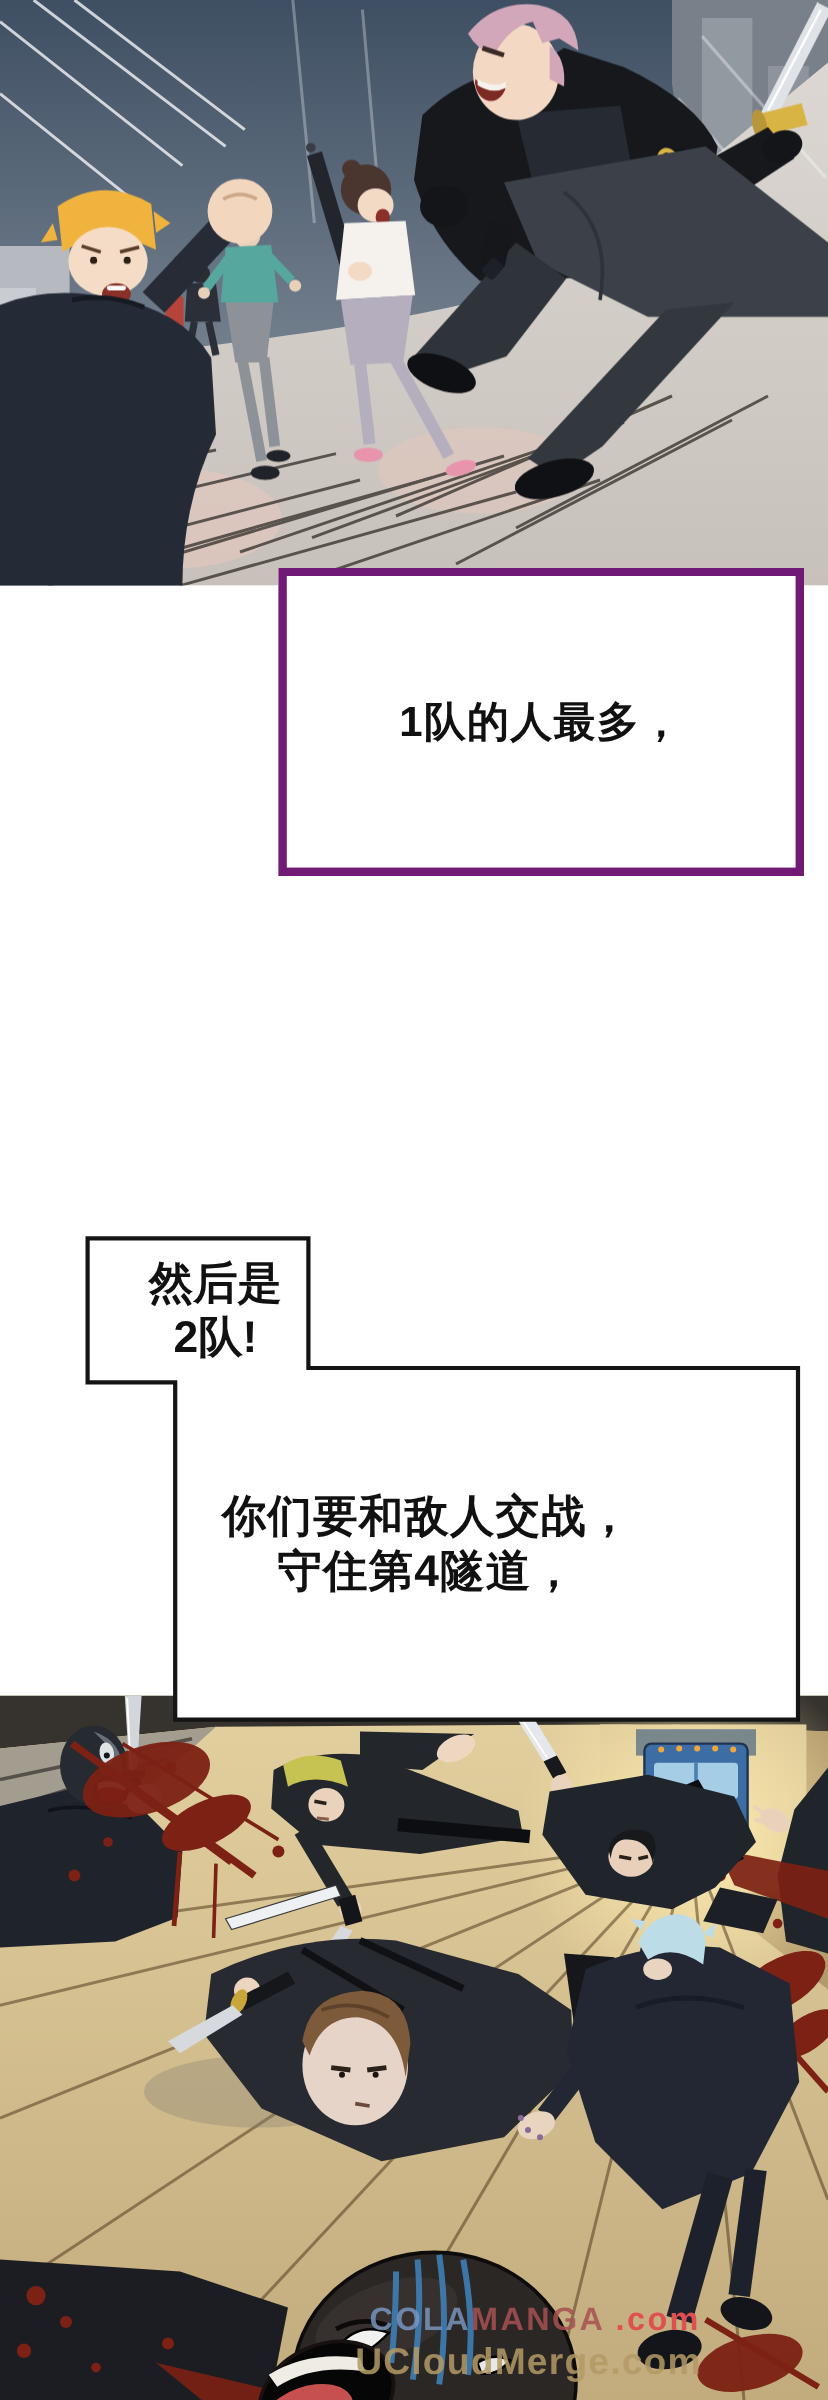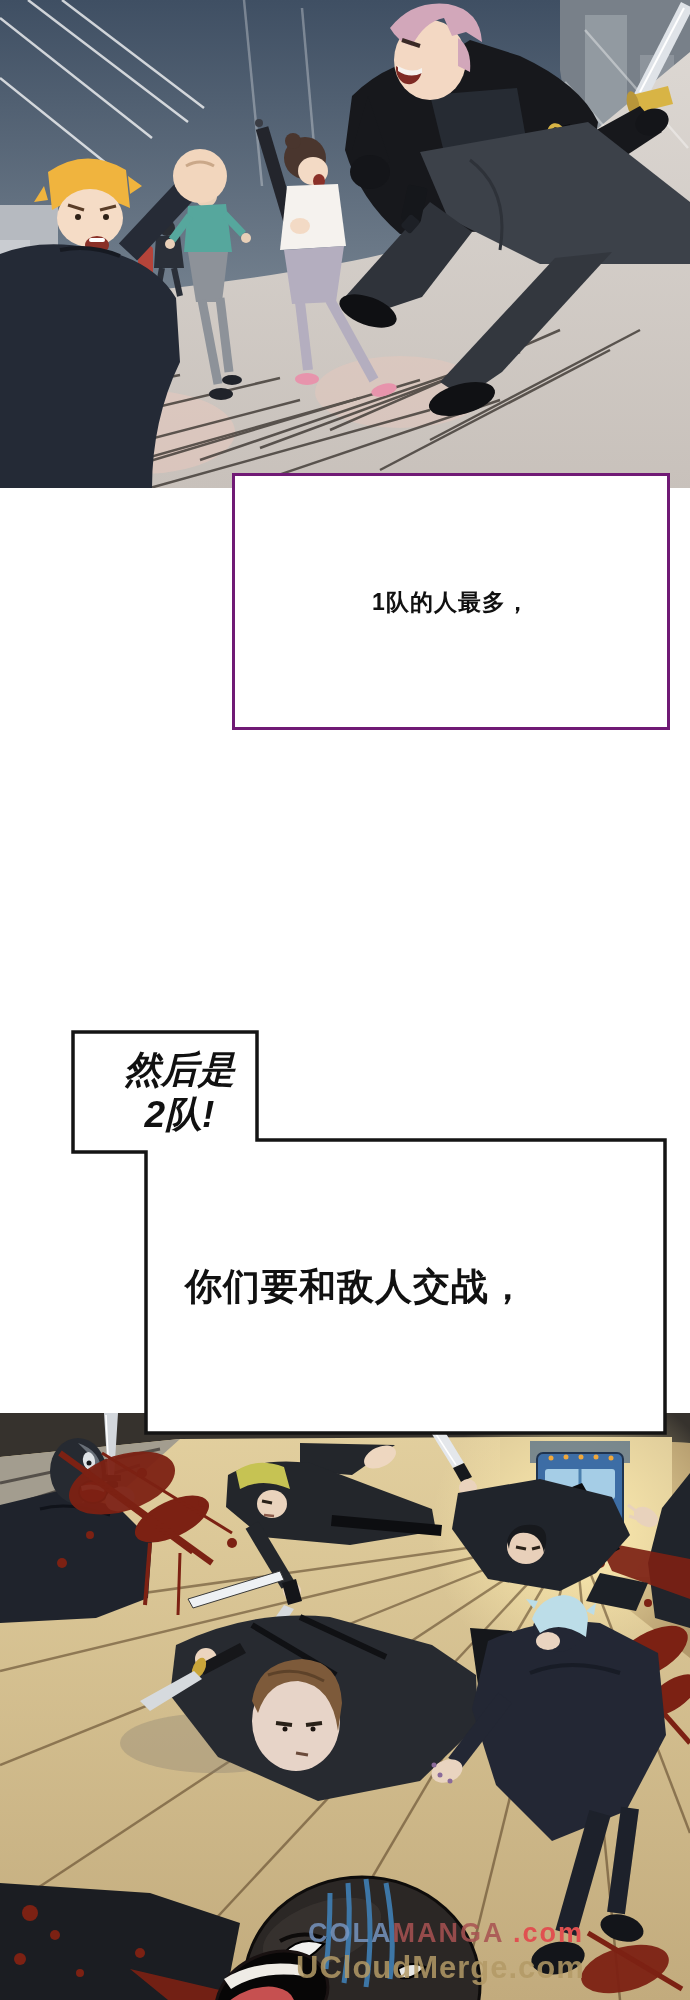--- a/index.html
+++ b/index.html
@@ -3,23 +3,23 @@
 <meta charset="utf-8">
 <style>
   html,body{margin:0;padding:0;background:#e9e9e9;}
   .page{position:relative;width:690px;height:2000px;margin:0 auto;background:#ffffff;overflow:hidden;
         font-family:"Liberation Sans","DejaVu Sans",sans-serif;}
   .panel{position:absolute;left:0;width:690px;}
   .panel svg{display:block;width:100%;height:100%;}
   
   .bubble-text{position:absolute;display:flex;flex-direction:column;align-items:center;justify-content:center;
         text-align:center;color:#111;font-weight:bold;z-index:30;}
-  .b1{left:232px;top:473px;width:438px;height:257px;background:#fff;border:3px solid #701a75;
-      box-sizing:border-box;font-size:23px;line-height:44px;letter-spacing:1px;}
-  .b2{left:73px;top:1032px;width:213px;height:120px;font-size:37px;line-height:45px;font-style:italic;}
+  .b1{left:232px;top:473px;width:438px;height:257px;background:#fff;border:7px solid #701a75;
+      box-sizing:border-box;font-size:35px;line-height:44px;letter-spacing:1px;}
+  .b2{left:73px;top:1032px;width:213px;height:120px;font-size:37px;line-height:45px;}
   .b3{left:146px;top:1140px;width:420px;height:293px;font-size:37px;line-height:46px;letter-spacing:1px;}
   .bubble-shape{position:absolute;left:60px;top:1020px;width:620px;height:425px;z-index:25;}
   
   .wm{position:absolute;z-index:60;font-weight:bold;white-space:nowrap;}
   .wm1{left:308px;top:1918px;font-size:27px;letter-spacing:2px;}
   .wm2{left:296px;top:1950px;font-size:31px;letter-spacing:1px;opacity:.85;}
 </style>
 </head>
 <body>
 
@@ -180,20 +180,21 @@
 
   <svg class="bubble-shape" viewBox="60 1020 620 425">
     <path d="M73,1032 H257 V1140 H665 V1433 H146 V1152 H73 Z" fill="#ffffff" stroke="#141414" stroke-width="3.5"></path>
   </svg>
   <div class="bubble-text b2">
     <div>然后是</div>
     <div>2队!</div>
   </div>
   <div class="bubble-text b3">
     <div>你们要和敌人交战，</div>
+    <div>守住第4隧道，</div>
   </div>
 
   <div class="panel" style="top:1413px;height:587px;z-index:10;">
     <svg viewBox="0 0 690 587">
       <defs>
         <linearGradient id="floorg" x1="0" y1="0" x2="0" y2="1">
           <stop offset="0" stop-color="#e3d09f"></stop>
             <stop offset="1" stop-color="#c2ab7d"></stop>
         </linearGradient>
         <radialGradient id="glow" cx=".5" cy=".5" r=".5">

